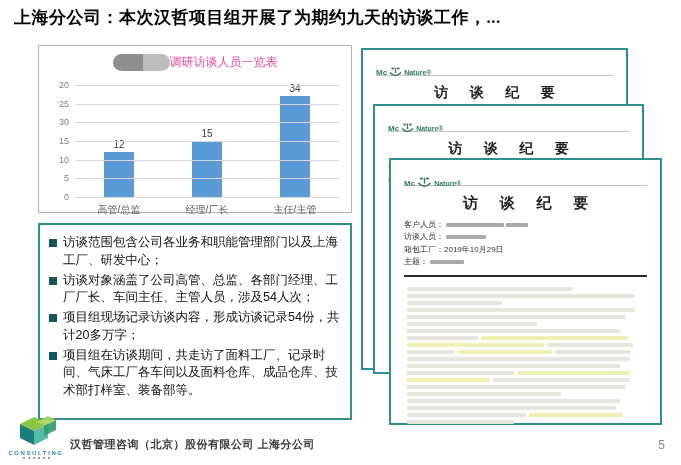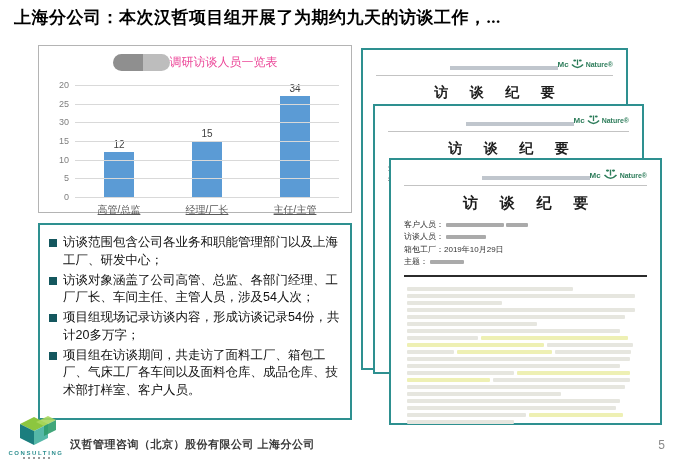--- a/index.html
+++ b/index.html
@@ -36,42 +36,42 @@
   .bar-slot:nth-child(1){left:0;} .bar-slot:nth-child(2){left:33.33%;} .bar-slot:nth-child(3){left:66.66%;}
   .bar {
     position:absolute; bottom:0; left:50%; transform:translateX(-50%);
     width:30px; background:#5B9BD5;
   }
   .bar-label {
     position:absolute; bottom:calc(100% + 2px); left:50%; transform:translateX(-50%);
     font-size:10px; color:#404040;
   }
   .cats { display:flex; margin:6px 12px 0 36px; }
-  .cat { flex:1; text-align:center; font-size:10px; color:#595959;text-decoration:underline; }
+  .cat { flex:1; text-align:center; font-size:10px; color:#595959; }
   
   .text-card {
     position:absolute; left:38px; top:223px; width:314px; height:197px;
     border:2px solid #2E9090; box-sizing:border-box; background:#fff;
     padding:9px 9px 6px 9px;
   }
   .bullet-row { display:flex; margin-bottom:2px; }
   .bullet-sq {
     flex:0 0 auto; width:8px; height:8px; background:#14575E;
     margin:5px 6px 0 0;
   }
   .bullet-text { font-size:12.5px; line-height:1.42; color:#111; }
   
   .doc {
     position:absolute; background:#fff; border:2px solid #2E9090;
     box-sizing:border-box; padding:8px 13px 8px 13px;
   }
   .doc-1 { left:361px; top:48px;  width:267px; height:322px; z-index:1; }
   .doc-2 { left:373px; top:104px; width:271px; height:270px; z-index:2; }
   .doc-3 { left:389px; top:158px; width:273px; height:267px; z-index:3; }
-  .letterhead { display:flex; justify-content:flex-end; align-items:flex-start; height:16px; }
+  .letterhead { display:flex; justify-content:flex-start; align-items:flex-start; height:16px;flex-direction:column; }
   .lh-sk { width:108px; height:4px; margin-top:8px; background:#8d98a5; opacity:.55; filter:blur(.4px); }
   .lh-rule { height:1px; background:#c3c3c3; margin-top:1px; }
   .mcnature { display:flex; align-items:center; gap:1px; color:#2E7D5B; font-size:8px; font-weight:bold; }
   .mcnature .suffix { font-size:7px; }
   .doc-title {
     text-align:center; font-family:"Liberation Serif", serif; font-weight:bold;
     font-size:14px; letter-spacing:9px; color:#1c1c1c; margin:8px 0 6px 9px;
   }
   .doc-3 .doc-title { font-size:15px; }
   .meta { font-size:8px; color:#333; line-height:1.55; filter:blur(.3px); }
@@ -155,21 +155,21 @@
   <div class="bullet-row">
     <span class="bullet-sq"></span>
     <span class="bullet-text">访谈对象涵盖了公司高管、总监、各部门经理、工厂厂长、车间主任、主管人员，涉及54人次；</span>
   </div>
   <div class="bullet-row">
     <span class="bullet-sq"></span>
     <span class="bullet-text">项目组现场记录访谈内容，形成访谈记录54份，共计20多万字；</span>
   </div>
   <div class="bullet-row">
     <span class="bullet-sq"></span>
-    <span class="bullet-text">项目组在访谈期间，共走访了面料工厂、箱包工厂、气床工厂各车间以及面料仓库、成品仓库、技术部打样室、客户人员。</span>
+    <span class="bullet-text">项目组在访谈期间，共走访了面料工厂、记录时间、气床工厂各车间以及面料仓库、成品仓库、技术部打样室、装备部等。</span>
   </div>
 </div>
 
 <div class="doc doc-1">
   <div class="letterhead">
     <div class="lh-sk"></div>
     <div class="mcnature">
       <span>Mc</span>
       <svg width="15" height="13" viewBox="0 0 16 14">
         <ellipse cx="5" cy="2.6" rx="1.6" ry="1.1" fill="#2E7D5B"></ellipse>

